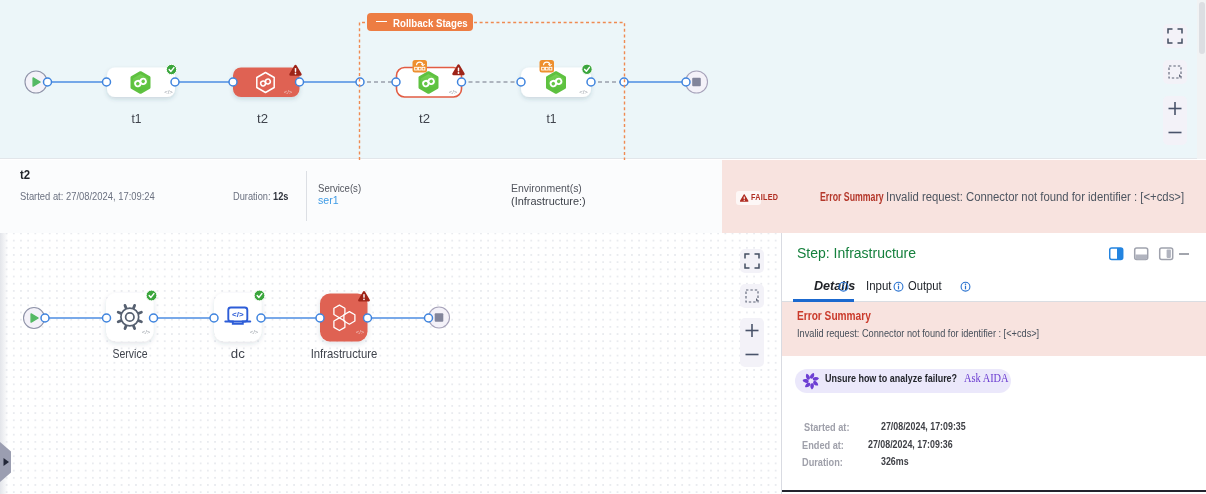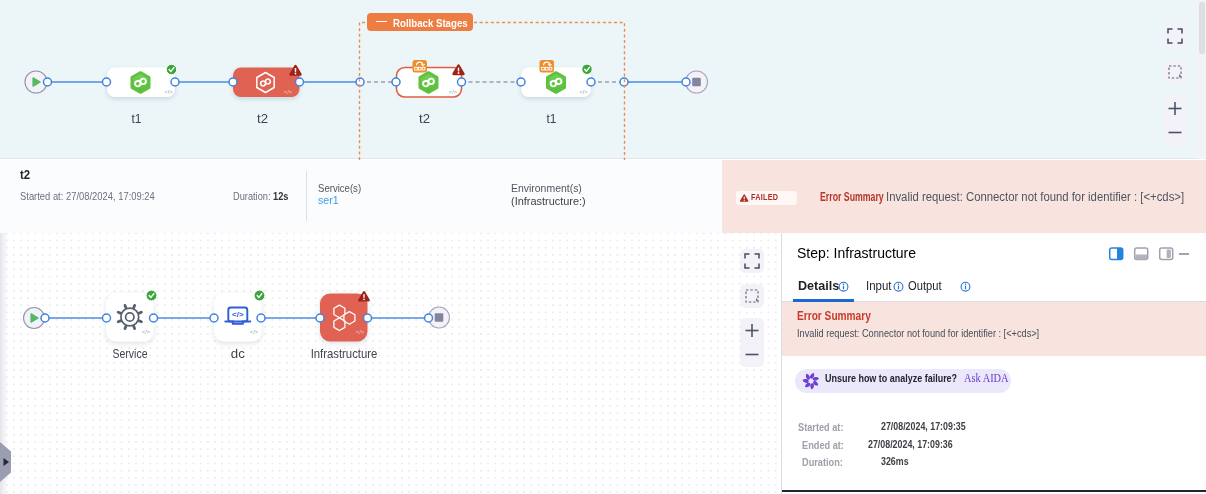--- a/index.html
+++ b/index.html
@@ -165,21 +165,21 @@
   <div class="abs" style="left:318px;top:34px;">
       <span style="display:block;transform:scaleX(0.92);transform-origin:0 0;line-height:1.15;font-size:11.5px;font-weight:normal;color:#3e9be5;white-space:nowrap;">ser1</span>
     </div>
   <div class="abs" style="left:511px;top:21.5px;">
       <span style="display:block;transform:scaleX(0.95);transform-origin:0 0;line-height:1.15;font-size:11px;font-weight:normal;color:#52555e;white-space:nowrap;">Environment(s)</span>
     </div>
   <div class="abs" style="left:511px;top:34.5px;text-align:center;">
       <span style="display:block;transform:scaleX(0.95);transform-origin:0 0;line-height:1.15;font-size:11.5px;font-weight:normal;color:#3f434b;white-space:nowrap;">(Infrastructure:)</span>
     </div>
   <div class="abs" style="left:722px;top:0;width:484px;height:73px;background:#f8e3df;"></div>
-  <div class="abs" style="left:735.5px;top:31px;width:61px;height:13.5px;background:#fdf7f6;border-radius:3px;">
+  <div class="abs" style="left:735.5px;top:31px;width:25px;height:13.5px;background:#fdf7f6;border-radius:3px;">
     <svg width="9" height="9" style="position:absolute;left:4px;top:2.8px;">
         <path d="M4.2,0.8 L7.9,7.1 L0.5,7.1 Z" fill="#b02d22" stroke="#b02d22" stroke-width="1.1" stroke-linejoin="round"></path>
         <rect x="3.7" y="2.6" width="1.1" height="2.6" rx="0.5" fill="#fdf7f6"></rect>
         <circle cx="4.25" cy="6.3" r="0.65" fill="#fdf7f6"></circle>
       </svg>
     <div style="position:absolute;left:15.5px;top:2.4px;">
         <span style="display:block;transform:scaleX(0.85);transform-origin:0 0;line-height:1.15;font-size:8.5px;font-weight:bold;color:#b02d22;white-space:nowrap;letter-spacing:0.3px;">FAILED</span>
       </div>
     </div>
   <div class="abs" style="left:819.5px;top:29.5px;">
@@ -284,31 +284,31 @@
         <line x1="12" y1="6" x2="12" y2="19" stroke="#49536a" stroke-width="1.6"></line>
         <line x1="5.5" y1="36.5" x2="18.5" y2="36.5" stroke="#49536a" stroke-width="1.6"></line>
       </svg></div>
   <svg class="abs" width="12" height="40" style="left:0;top:209px;">
       <path d="M0,0 L11,9.5 L11,30.5 L0,40 Z" fill="#9b9eb1"></path>
       <path d="M3.5,16 L9,20 L3.5,24 Z" fill="#232738"></path>
     </svg>
 </div>
 
 <div class="abs" style="left:780.5px;top:233px;width:425.5px;height:261px;background:#fff;border-left:1px solid #d9dbe2;">
-  <div class="abs" style="left:15.5px;top:12px;font-size:14px;color:#000000;white-space:nowrap;">Step: Infrastructure</div>
+  <div class="abs" style="left:15.5px;top:12px;font-size:14px;color:#15803d;white-space:nowrap;">Step: Infrastructure</div>
   <svg class="abs" width="110" height="14" style="left:327px;top:14px;">
     <rect x="0.7" y="1" width="13" height="11.5" rx="2" fill="none" stroke="#2384e0" stroke-width="1.5"></rect>
     <path d="M8,1 h3.7 a2,2 0 0 1 2,2 v7.5 a2,2 0 0 1 -2,2 h-3.7 Z" fill="#2384e0"></path>
     <rect x="25.7" y="1" width="13" height="11.5" rx="2" fill="none" stroke="#9fa2ad" stroke-width="1.5"></rect>
     <path d="M26.4,7.6 h11.6 v2.9 a2,2 0 0 1 -2,2 h-7.6 a2,2 0 0 1 -2,-2 Z" fill="#b1b4bf"></path>
     <rect x="50.7" y="1" width="13" height="11.5" rx="2" fill="none" stroke="#9fa2ad" stroke-width="1.5"></rect>
     <rect x="57.6" y="2.6" width="4.3" height="8.3" rx="0.8" fill="#b1b4bf"></rect>
     <rect x="70" y="6.2" width="10" height="1.6" fill="#8c8f9a"></rect>
   </svg>
-  <div class="abs" style="left:16px;top:46px;">
+  <div class="abs" style="left:32px;top:46px;font-style:italic;">
       <span style="display:block;transform:scaleX(0.97);transform-origin:0 0;line-height:1.15;font-size:13px;font-weight:bold;color:#1f2126;white-space:nowrap;">Details</span>
     </div>
   <svg class="abs" width="12" height="12" style="left:56.7px;top:48px;">
       <circle cx="5.5" cy="5.7" r="4.4" fill="none" stroke="#2a72cf" stroke-width="1.1"></circle>
       <rect x="4.9" y="4.7" width="1.2" height="3.6" fill="#2a72cf"></rect>
       <circle cx="5.5" cy="3.3000000000000003" r="0.8" fill="#2a72cf"></circle>
     </svg>
   <div class="abs" style="left:84px;top:46px;">
       <span style="display:block;transform:scaleX(0.88);transform-origin:0 0;line-height:1.15;font-size:13px;font-weight:normal;color:#22262c;white-space:nowrap;">Input</span>
     </div>
@@ -361,21 +361,21 @@
           </g>
         </g>
       </svg>
     <span style="position:absolute;left:29.5px;top:3.5px;">
         <span style="display:block;transform:scaleX(0.78);transform-origin:0 0;line-height:1.15;font-size:11.5px;font-weight:bold;color:#23252b;white-space:nowrap;">Unsure how to analyze failure?</span>
       </span>
     <span style="position:absolute;left:169px;top:3.5px;font-family:Liberation Serif, serif;">
         <span style="display:block;transform:scaleX(0.9);transform-origin:0 0;line-height:1.15;font-size:11.5px;font-weight:normal;color:#6a3bd0;white-space:nowrap;">Ask AIDA</span>
       </span>
   </div>
-  <div class="abs" style="left:16px;top:188px;">
+  <div class="abs" style="left:22px;top:188px;">
       <span style="display:block;transform:scaleX(0.8);transform-origin:0 0;line-height:1.15;font-size:11.5px;font-weight:bold;color:#9fa0aa;white-space:nowrap;">Started at:</span>
     </div>
   <div class="abs" style="left:99.5px;top:187px;">
       <span style="display:block;transform:scaleX(0.77);transform-origin:0 0;line-height:1.15;font-size:11.5px;font-weight:bold;color:#3f4046;white-space:nowrap;">27/08/2024, 17:09:35</span>
     </div>
   <div class="abs" style="left:20.5px;top:205.5px;">
       <span style="display:block;transform:scaleX(0.8);transform-origin:0 0;line-height:1.15;font-size:11.5px;font-weight:bold;color:#9fa0aa;white-space:nowrap;">Ended at:</span>
     </div>
   <div class="abs" style="left:86px;top:204.5px;">
       <span style="display:block;transform:scaleX(0.77);transform-origin:0 0;line-height:1.15;font-size:11.5px;font-weight:bold;color:#3f4046;white-space:nowrap;">27/08/2024, 17:09:36</span>

